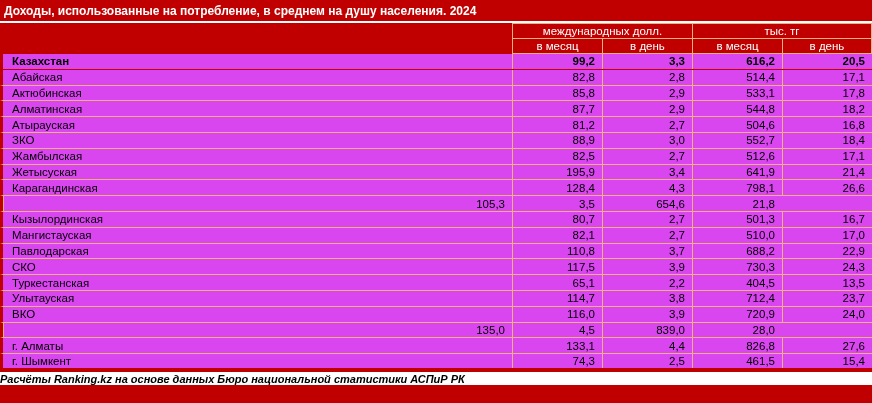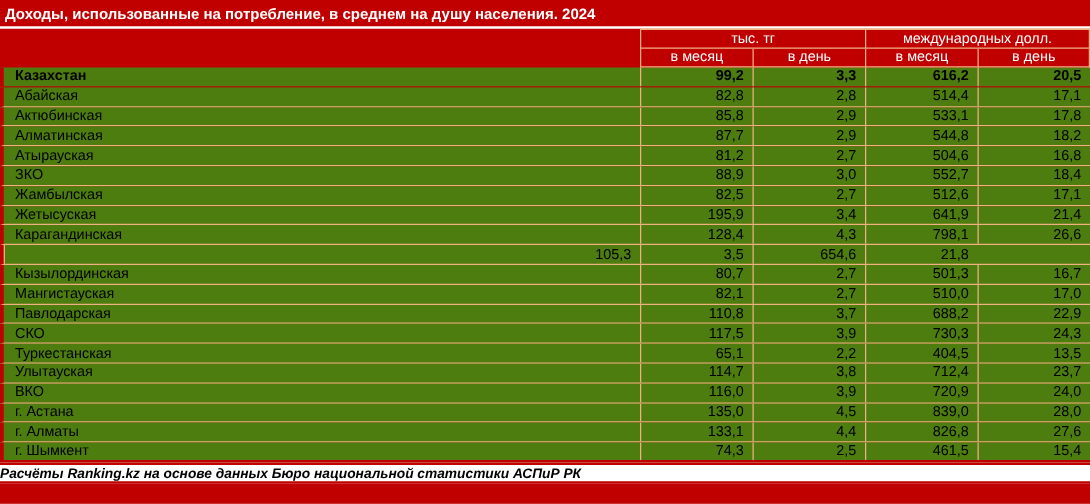--- a/index.html
+++ b/index.html
@@ -35,21 +35,21 @@
   .hdr-sub .scell{
     display:flex;align-items:center;justify-content:center;
     box-sizing:border-box;
     border-left:1px solid #F0B080;
     border-bottom:1px solid #F0B080;
   }
   .hdr-sub .scell:last-child{border-right:1px solid #F0B080;}
   .tbody{background:#C00000;}
   .trow{
     display:grid;grid-template-columns:509px 90px 90px 90px 90px;
-    height:15.8px;background:#4d7c0f;color:#000;
+    height:15.8px;background:#d946ef;color:#000;
     font-size:11.5px;
     border-left:3px solid #C00000;
     border-bottom:1px solid #F0B080;
     box-sizing:border-box;
   }
   .trow.bold{font-weight:bold;border-bottom:1px solid #C00000;}
   .trow:last-child{border-bottom:2px solid #C00000;}
   .cell{display:flex;align-items:center;box-sizing:border-box;overflow:hidden;}
   .cell.region{padding-left:9px;}
   .cell.num{justify-content:flex-end;padding-right:7px;border-left:1px solid #F0B080;}
@@ -65,22 +65,22 @@
 <body>
 
 <div class="page">
 
   <div class="title-bar">Доходы, использованные на потребление, в среднем на душу населения. 2024</div>
 
   <div class="sep"></div>
 
   <div class="hdr-group">
     <div></div>
+    <div class="gcell">международных долл.</div>
     <div class="gcell">тыс. тг</div>
-    <div class="gcell">международных долл.</div>
   </div>
 
   <div class="hdr-sub">
     <div></div>
     <div class="scell">в месяц</div>
     <div class="scell">в день</div>
     <div class="scell">в месяц</div>
     <div class="scell">в день</div>
   </div>
 
@@ -197,21 +197,20 @@
         <div class="cell num">23,7</div>
       </div>
       <div class="trow">
         <div class="cell region">ВКО</div>
         <div class="cell num">116,0</div>
         <div class="cell num">3,9</div>
         <div class="cell num">720,9</div>
         <div class="cell num">24,0</div>
       </div>
       <div class="trow">
-        <div class="cell region">г. Астана</div>
         <div class="cell num">135,0</div>
         <div class="cell num">4,5</div>
         <div class="cell num">839,0</div>
         <div class="cell num">28,0</div>
       </div>
       <div class="trow">
         <div class="cell region">г. Алматы</div>
         <div class="cell num">133,1</div>
         <div class="cell num">4,4</div>
         <div class="cell num">826,8</div>

